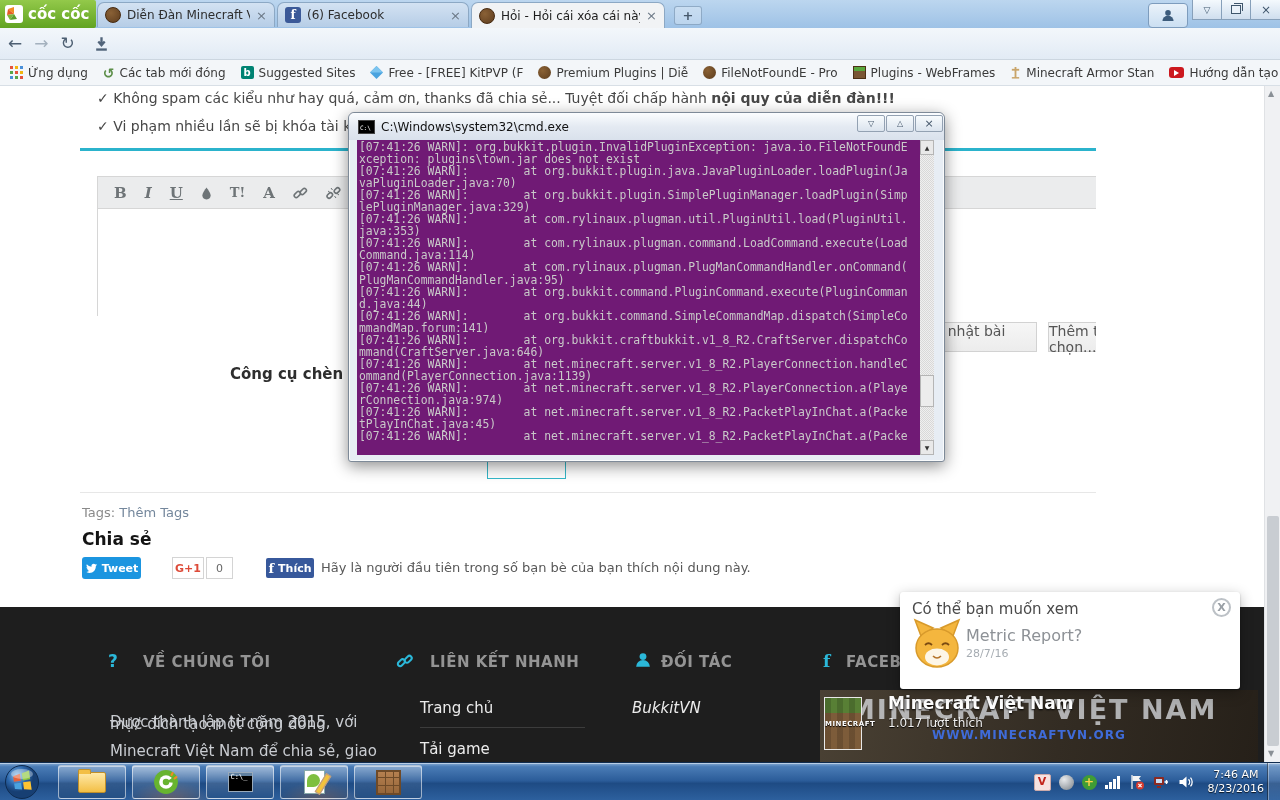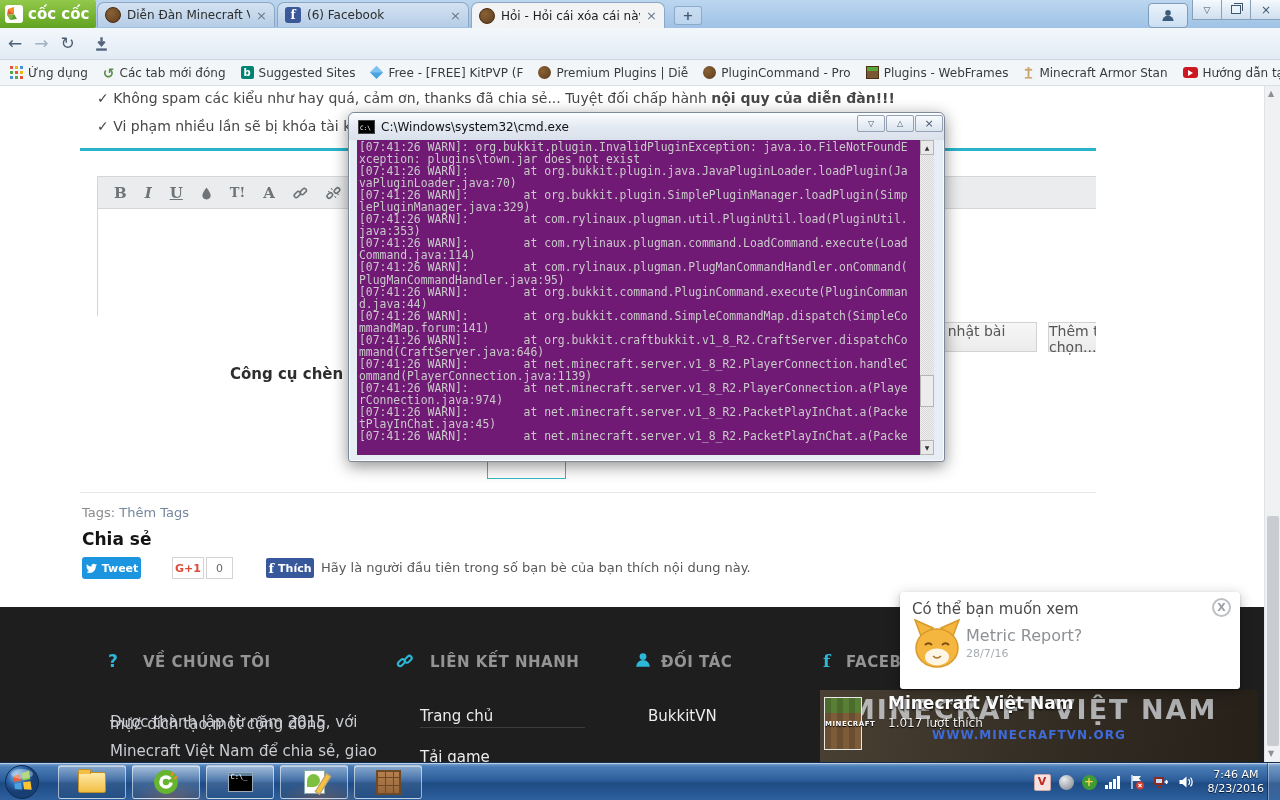--- a/index.html
+++ b/index.html
@@ -80,21 +80,21 @@
   #fbLike{left:266px;top:472px;width:48px;height:20px;background:#37589b;border-radius:2px;color:#fff;
           font-weight:bold;font-size:11px;display:flex;align-items:center;justify-content:center;gap:4px;}
   #fbLike .f{font-family:"DejaVu Serif",serif;font-size:13px;}
   #fbTxt{left:321px;top:474px;font-size:13px;color:#585858;}
 
   
   #footer{left:0;top:607px;width:1280px;height:155px;background:#1e1e1e;}
   .fticon{color:#2bb8d9;font-weight:bold;font-size:17px;}
   .fttl{color:#949494;font-weight:bold;font-size:15px;letter-spacing:.5px;}
   .ftln{color:#c9ccd1;font-size:15px;}
-  .ftlink{color:#ececec;font-size:15px;margin-top:8px;}
+  .ftlink{color:#ececec;font-size:15px;}
   #fbWidget{left:820px;top:83px;width:438px;height:72px;overflow:hidden;
             background:linear-gradient(100deg,#4a4134 0%,#332c23 55%,#262019 100%);}
   #bannerBig{left:28px;top:4px;font-weight:bold;font-size:27px;letter-spacing:2px;color:rgba(210,213,216,.8);white-space:nowrap;}
   #bannerSub{left:112px;top:38px;font-weight:bold;font-size:12px;letter-spacing:1px;color:#3f6bd8;white-space:nowrap;}
   #fbAvatar{left:4px;top:7px;width:38px;height:53px;border:1px solid #e8e8e8;box-sizing:border-box;
             background:linear-gradient(#587f35 0 30%,#7d5c3a 30%),repeating-linear-gradient(90deg,rgba(0,0,0,.15) 0 6px,rgba(255,255,255,.06) 6px 12px);
             background-blend-mode:multiply;display:grid;place-items:center;}
   #fbAvatar span{color:#fff;font-weight:bold;font-size:7px;letter-spacing:.5px;text-shadow:0 1px 1px #000;}
   #fbPage{left:68px;top:3px;color:#fff;font-weight:bold;font-size:17px;text-shadow:0 1px 2px #000;}
   #fbLikes{left:68px;top:26px;color:#f0f0f0;font-size:12px;text-shadow:0 1px 1px #000;}
@@ -249,21 +249,21 @@
         <path d="M7 0 14 7H0Z" fill="#7cc4ef"></path>
       </svg>
     <span>Free - [FREE] KitPVP (F</span>
   </span>
   <span class="bm">
     <span class="bmi" style="width:13px;height:13px;border-radius:50%;background:radial-gradient(circle at 35% 35%,#8a6134,#5c3c1d);"></span>
     <span>Premium Plugins | Diễ</span>
   </span>
   <span class="bm">
     <span class="bmi" style="width:13px;height:13px;border-radius:50%;background:radial-gradient(circle at 35% 35%,#8a6134,#5c3c1d);"></span>
-    <span>PluginCommand - Pro</span>
+    <span>FileNotFoundE - Pro</span>
   </span>
   <span class="bm">
     <span class="bmi" style="width:13px;height:13px;background:linear-gradient(#58a73c 0 4px,#7a5634 4px);border:1px solid #4c3016;box-sizing:border-box;"></span>
     <span>Plugins - WebFrames</span>
   </span>
   <span class="bm">
     <svg class="bmi" width="11" height="13" viewBox="0 0 12 14">
         <g fill="#c9a46a">
           <rect x="5" y="1" width="2" height="12"></rect>
           <rect x="2" y="3" width="8" height="2"></rect>
@@ -372,21 +372,21 @@
   <span class="fttl abs" style="left:430px;top:46px;">LIÊN KẾT NHANH</span>
   <a class="ftlink abs" style="left:420px;top:92px;">Trang chủ</a>
   <div class="abs" style="left:420px;top:120px;width:165px;height:1px;background:#3c3c3c;"></div>
   <a class="ftlink abs" style="left:420px;top:133px;">Tải game</a>
 
   <svg class="abs" style="left:635px;top:45px;" width="16" height="16" viewBox="0 0 14 14">
       <circle cx="7" cy="4" r="3" fill="#2bb8d9"></circle>
       <path d="M1 13a6 6 0 0 1 12 0Z" fill="#2bb8d9"></path>
     </svg>
   <span class="fttl abs" style="left:661px;top:46px;">ĐỐI TÁC</span>
-  <a class="ftlink abs" style="left:648px;top:92px;">BukkitVN</a>
+  <a class="ftlink abs" style="left:632px;top:92px;font-style:italic;">BukkitVN</a>
 
   <span class="fticon abs" style="left:823px;top:44px;font-family:'DejaVu Serif',serif;">f</span>
   <span class="fttl abs" style="left:846px;top:46px;">FACEBOOK</span>
 
   <div id="fbWidget" class="abs">
     <span id="bannerBig" class="abs">MINECRAFT VIỆT NAM</span>
     <span id="bannerSub" class="abs">WWW.MINECRAFTVN.ORG</span>
     <div id="fbAvatar" class="abs">
         <span>MINECRAFT</span>
       </div>

